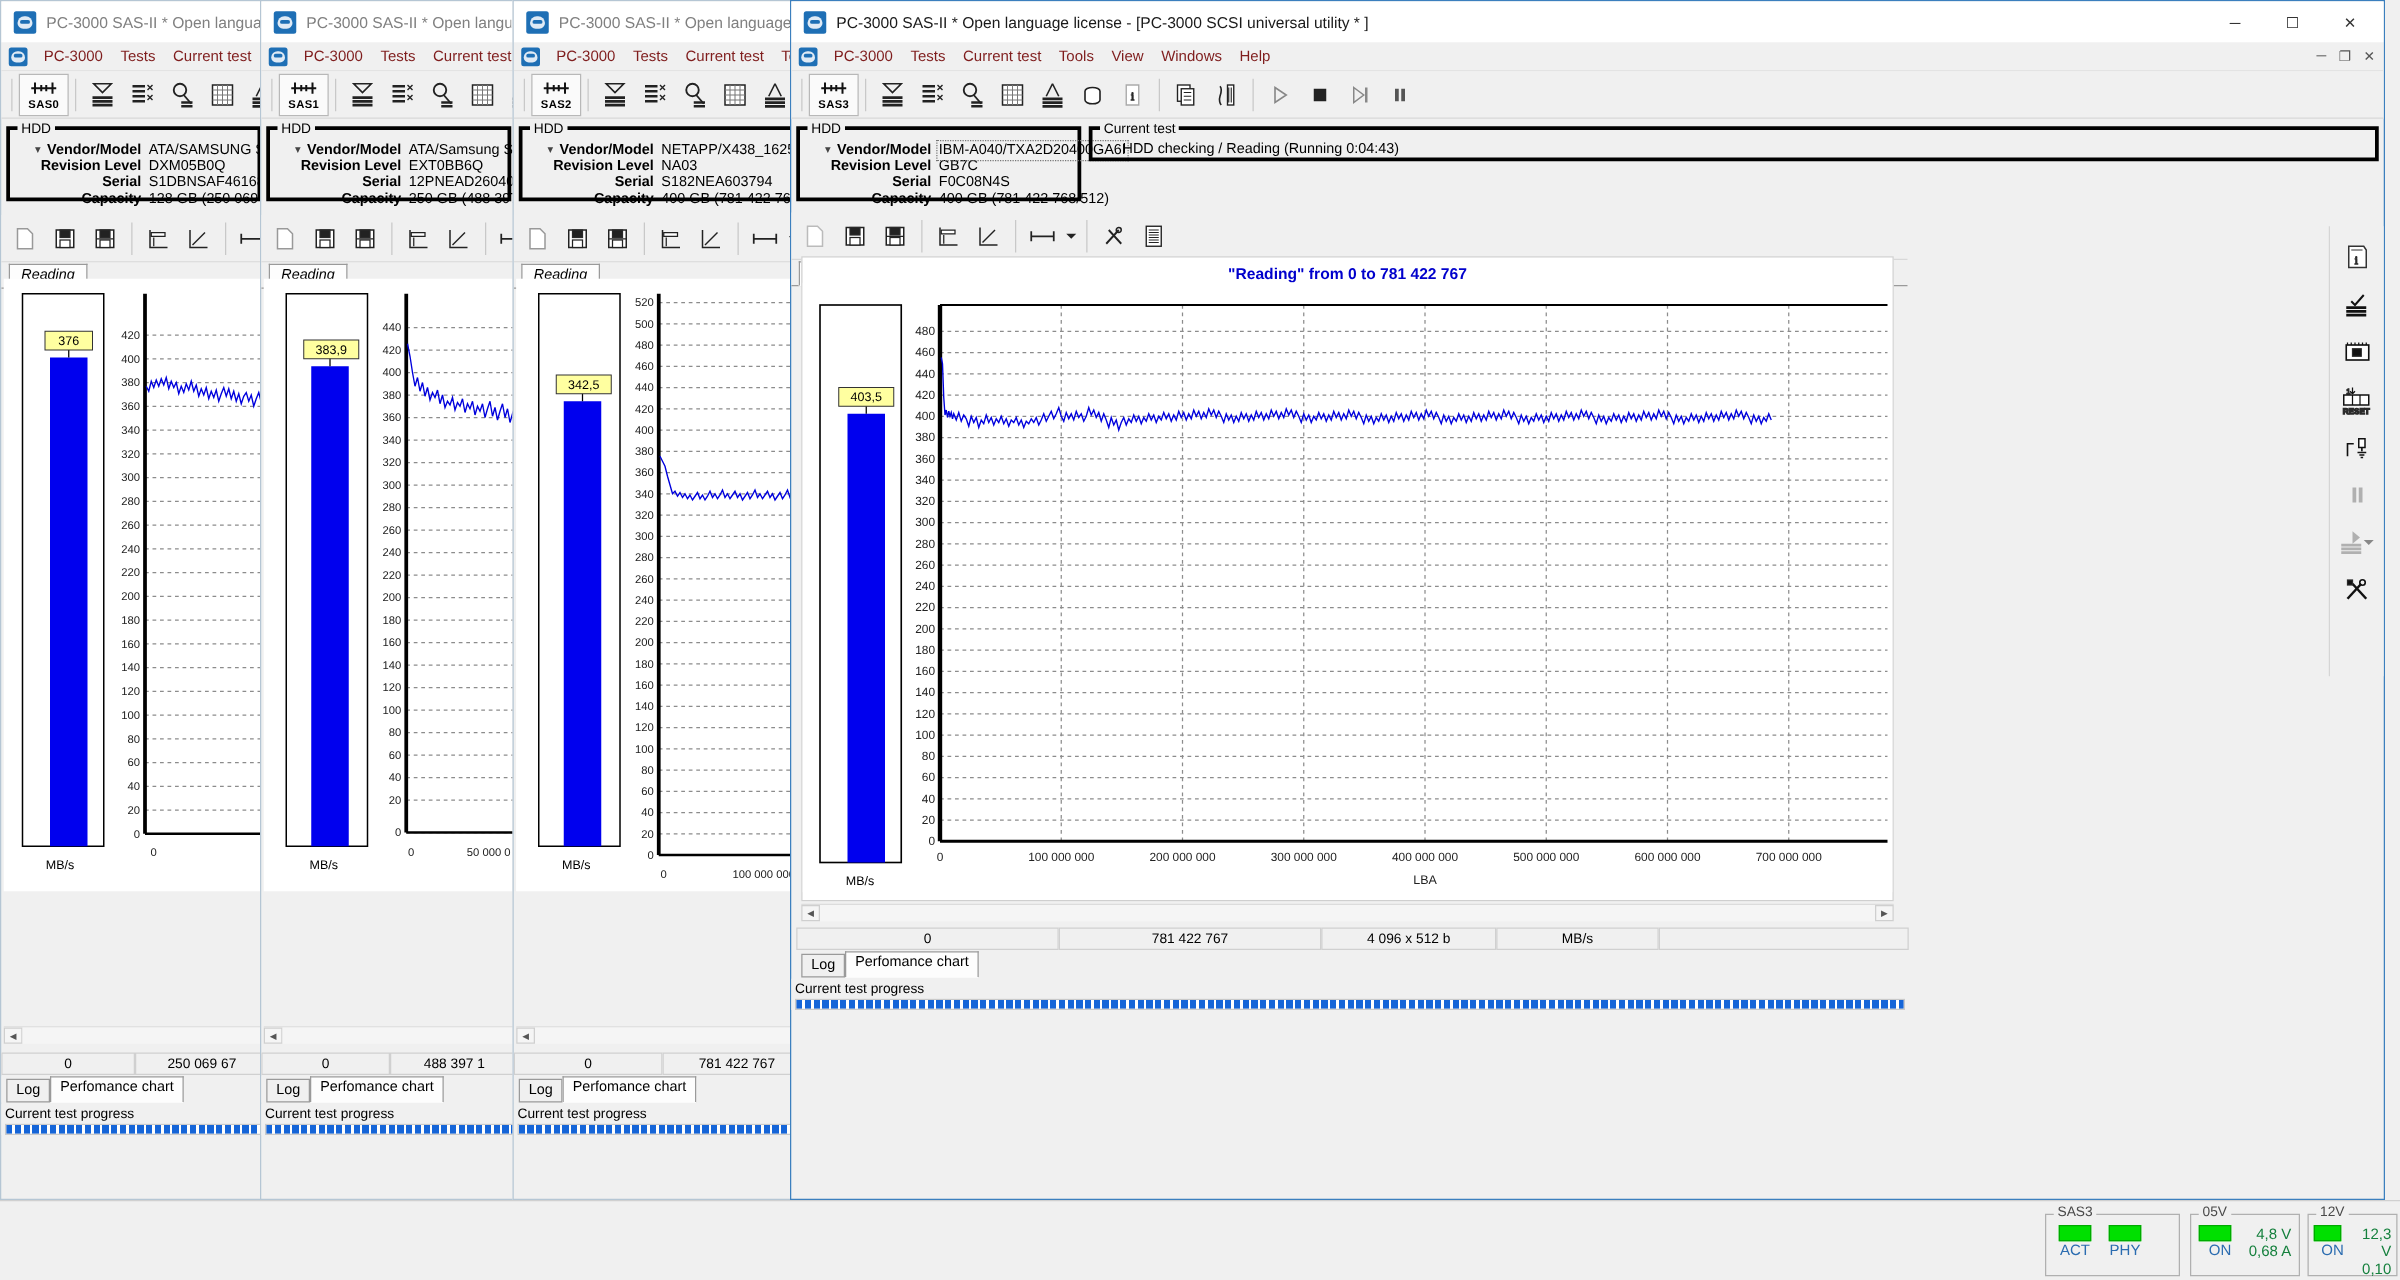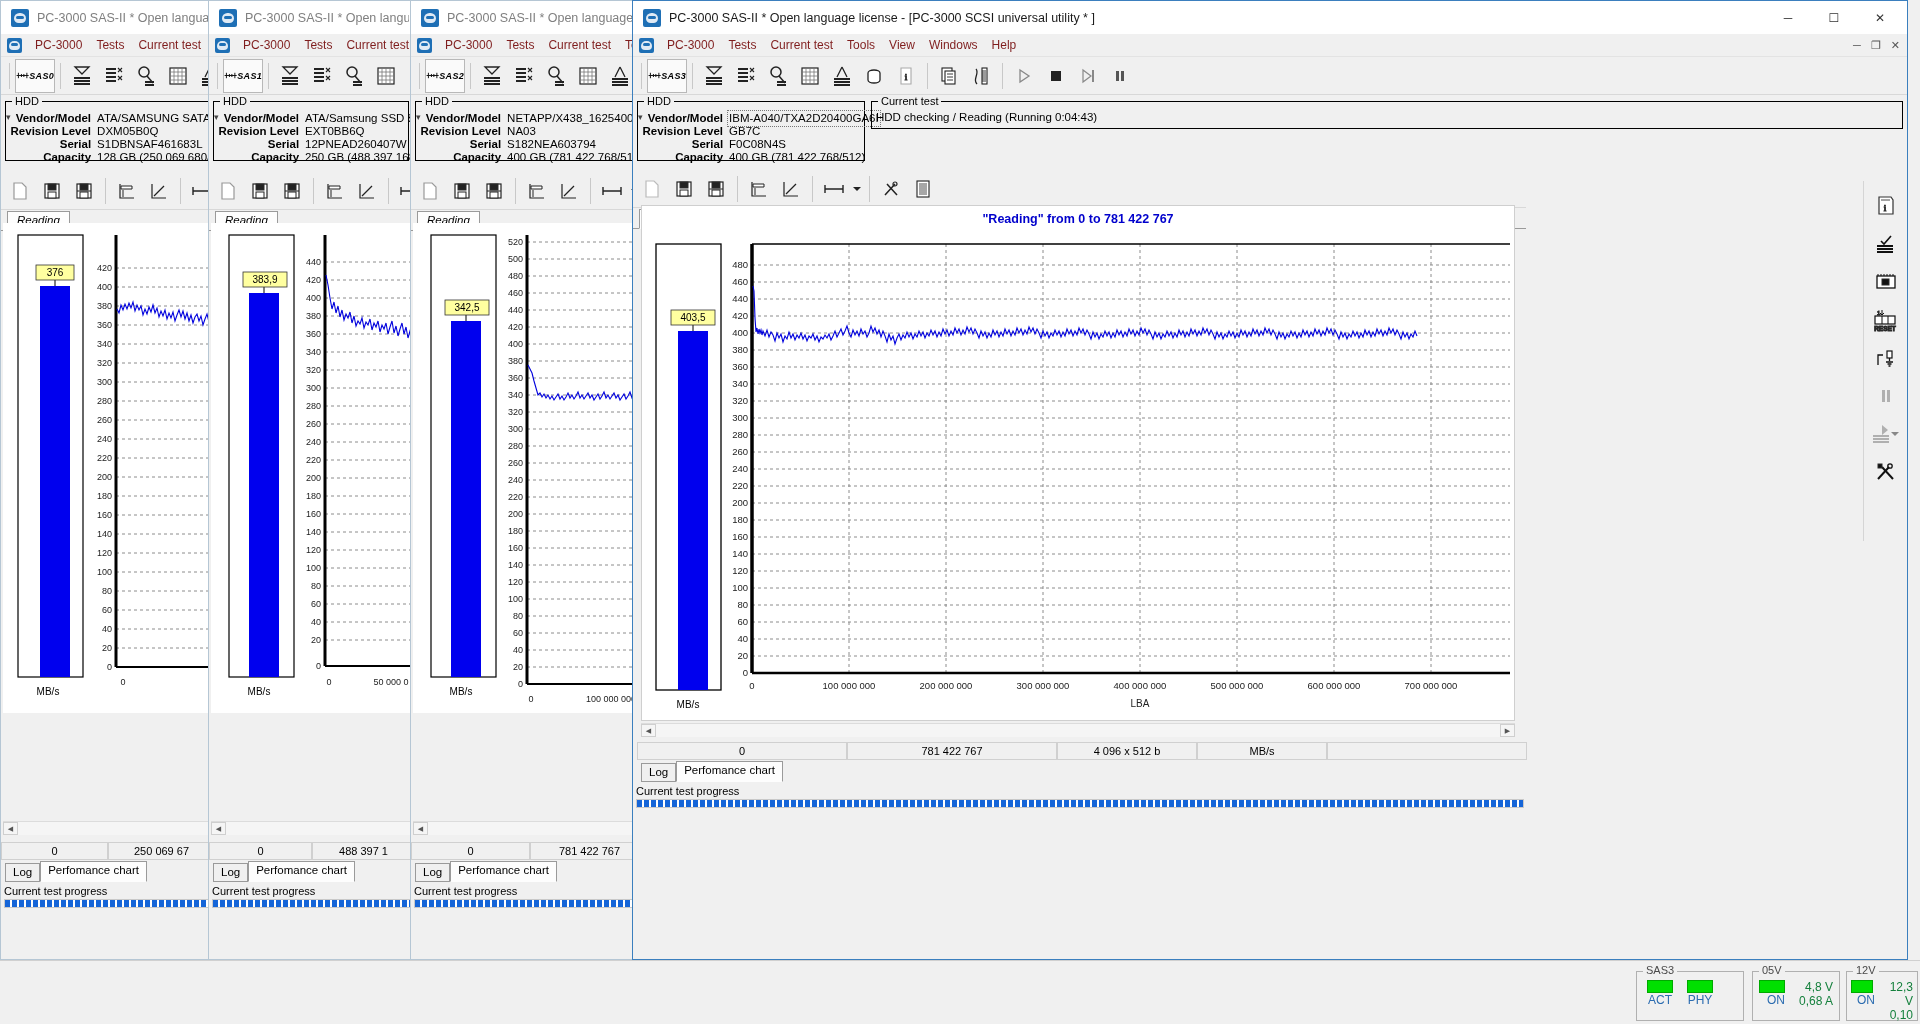--- a/index.html
+++ b/index.html
@@ -39,27 +39,27 @@
   .menubar .mico::after{content:"";position:absolute;left:4px;top:5px;width:7px;height:3px;background:#1e6fb5;border-radius:2px;}
   .menubar .mi { padding:2px 7px; font-size:12px; color:#7f1d1d; }
   .menu-right { margin-left:auto; display:flex; align-items:center; padding-right:2px;}
   .menu-right span { padding:0 5px; color:#555; font-size:11px;}
 
   
   .toolbar { height:38px; background:#f0f0f0; display:flex; align-items:center; padding-left:3px;
              border-bottom:1px solid #d8d8d8; white-space:nowrap; overflow:hidden;}
   .tbsep { width:1px; height:26px; background:#c8c8c8; margin:0 5px; flex:0 0 auto;}
   .tbitem { width:32px; height:34px; display:flex; align-items:center; justify-content:center; flex:0 0 auto; }
-  .sasbtn { width:40px; height:34px; display:flex; align-items:center;
-            justify-content:center; border:1px solid #b8b8b8; background:#fafafa; flex:0 0 auto;font-style:italic;}
+  .sasbtn { width:40px; height:34px; display:flex; flex-direction:column; align-items:center;
+            justify-content:center; border:1px solid #b8b8b8; background:#fafafa; flex:0 0 auto;}
   .sasbtn .lbl { font-size:9px; font-weight:bold; letter-spacing:.3px; margin-top:1px;}
   .tbitem svg, .sasbtn svg { display:block; }
 
   
-  .grp { border:1px solid #000000; margin:6px 4px 0 4px; position:relative; padding:10px 4px 4px 0; }
+  .grp { border:3px solid #000000; margin:6px 4px 0 4px; position:relative; padding:10px 4px 4px 20px; }
   .grp > .lg { position:absolute; top:-7px; left:6px; background:#f0f0f0; padding:0 3px; font-size:11px; }
   .hddtbl { border-collapse:collapse; font-size:11.5px; }
   .hddtbl td { padding:0 0 1px 0; white-space:nowrap; }
   .hddtbl td.k { text-align:right; font-weight:bold; padding-right:6px;margin-left:16px; }
   .hddtbl td.v { }
   .caret { width:10px; font-size:9px; color:#444; vertical-align:top; padding-right:2px;}
   .dotted { outline:1px dotted #777; outline-offset:1px; }
 
   
   .tabrow { height:21px; background:#f0f0f0; display:flex; align-items:flex-end; padding-left:6px;

